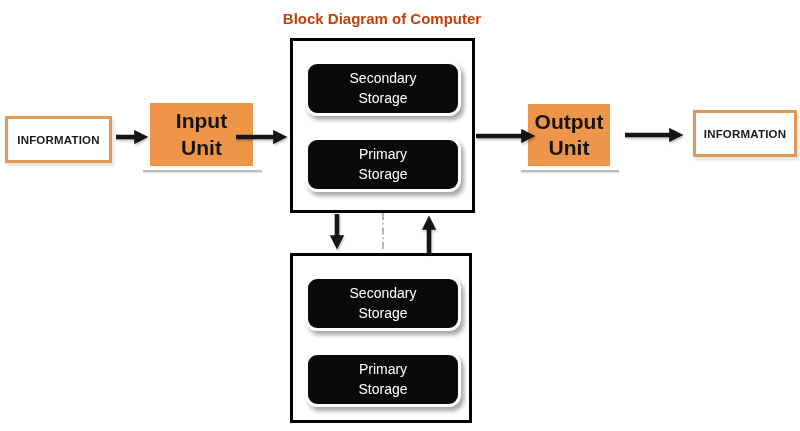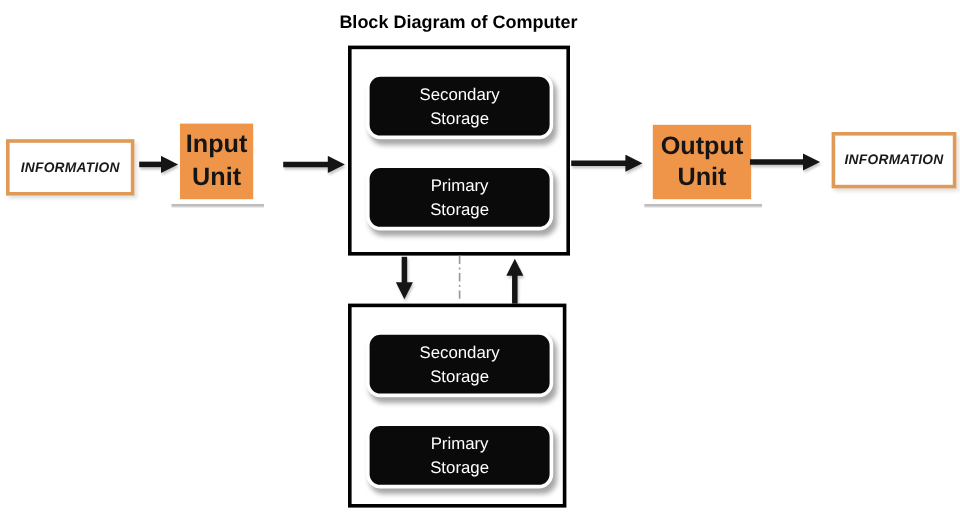--- a/index.html
+++ b/index.html
@@ -16,37 +16,36 @@
     overflow: hidden;
   }
   .title {
     position: absolute;
     left: 252px;
     top: 10px;
     width: 260px;
     text-align: center;
     font-size: 15px;
     font-weight: 700;
-    color: #000000;
+    color: #c2410c;
   }
   
   .info-box {
     position: absolute;
     background: #ffffff;
     border: 3px solid #E09A58;
     box-sizing: border-box;
     display: flex;
     align-items: center;
     justify-content: center;
     font-size: 11.5px;
     font-weight: 700;
     color: #1a1a1a;
     letter-spacing: 0.2px;
     box-shadow: 2px 3px 3px rgba(0,0,0,0.12);
-    font-style: italic;
   }
   .info-left  { left: 5px;   top: 116px; width: 107px; height: 47px; }
   .info-right { left: 693px; top: 110px; width: 104px; height: 47px; }
 
   
   .unit-box {
     position: absolute;
     background: #EF9549;
     box-sizing: border-box;
     display: flex;
@@ -61,22 +60,22 @@
   .unit-box::after {
     content: "";
     position: absolute;
     left: -7px;
     right: -9px;
     bottom: -6px;
     height: 2px;
     background: #bdbdbd;
     box-shadow: 0 1px 1px rgba(0,0,0,0.15);
   }
-  .unit-input  { left: 150px; top: 103px; width: 61px; height: 63px; }
-  .unit-output { left: 544px; top: 104px; width: 82px; height: 62px; }
+  .unit-input  { left: 150px; top: 103px; width: 103px; height: 63px; }
+  .unit-output { left: 528px; top: 104px; width: 82px; height: 62px; }
 
   
   .outer-box {
     position: absolute;
     background: #ffffff;
     border: 3px solid #000000;
     box-sizing: border-box;
   }
   .outer-top    { left: 290px; top: 38px;  width: 185px; height: 175px; }
   .outer-bottom { left: 290px; top: 253px; width: 182px; height: 170px; }

